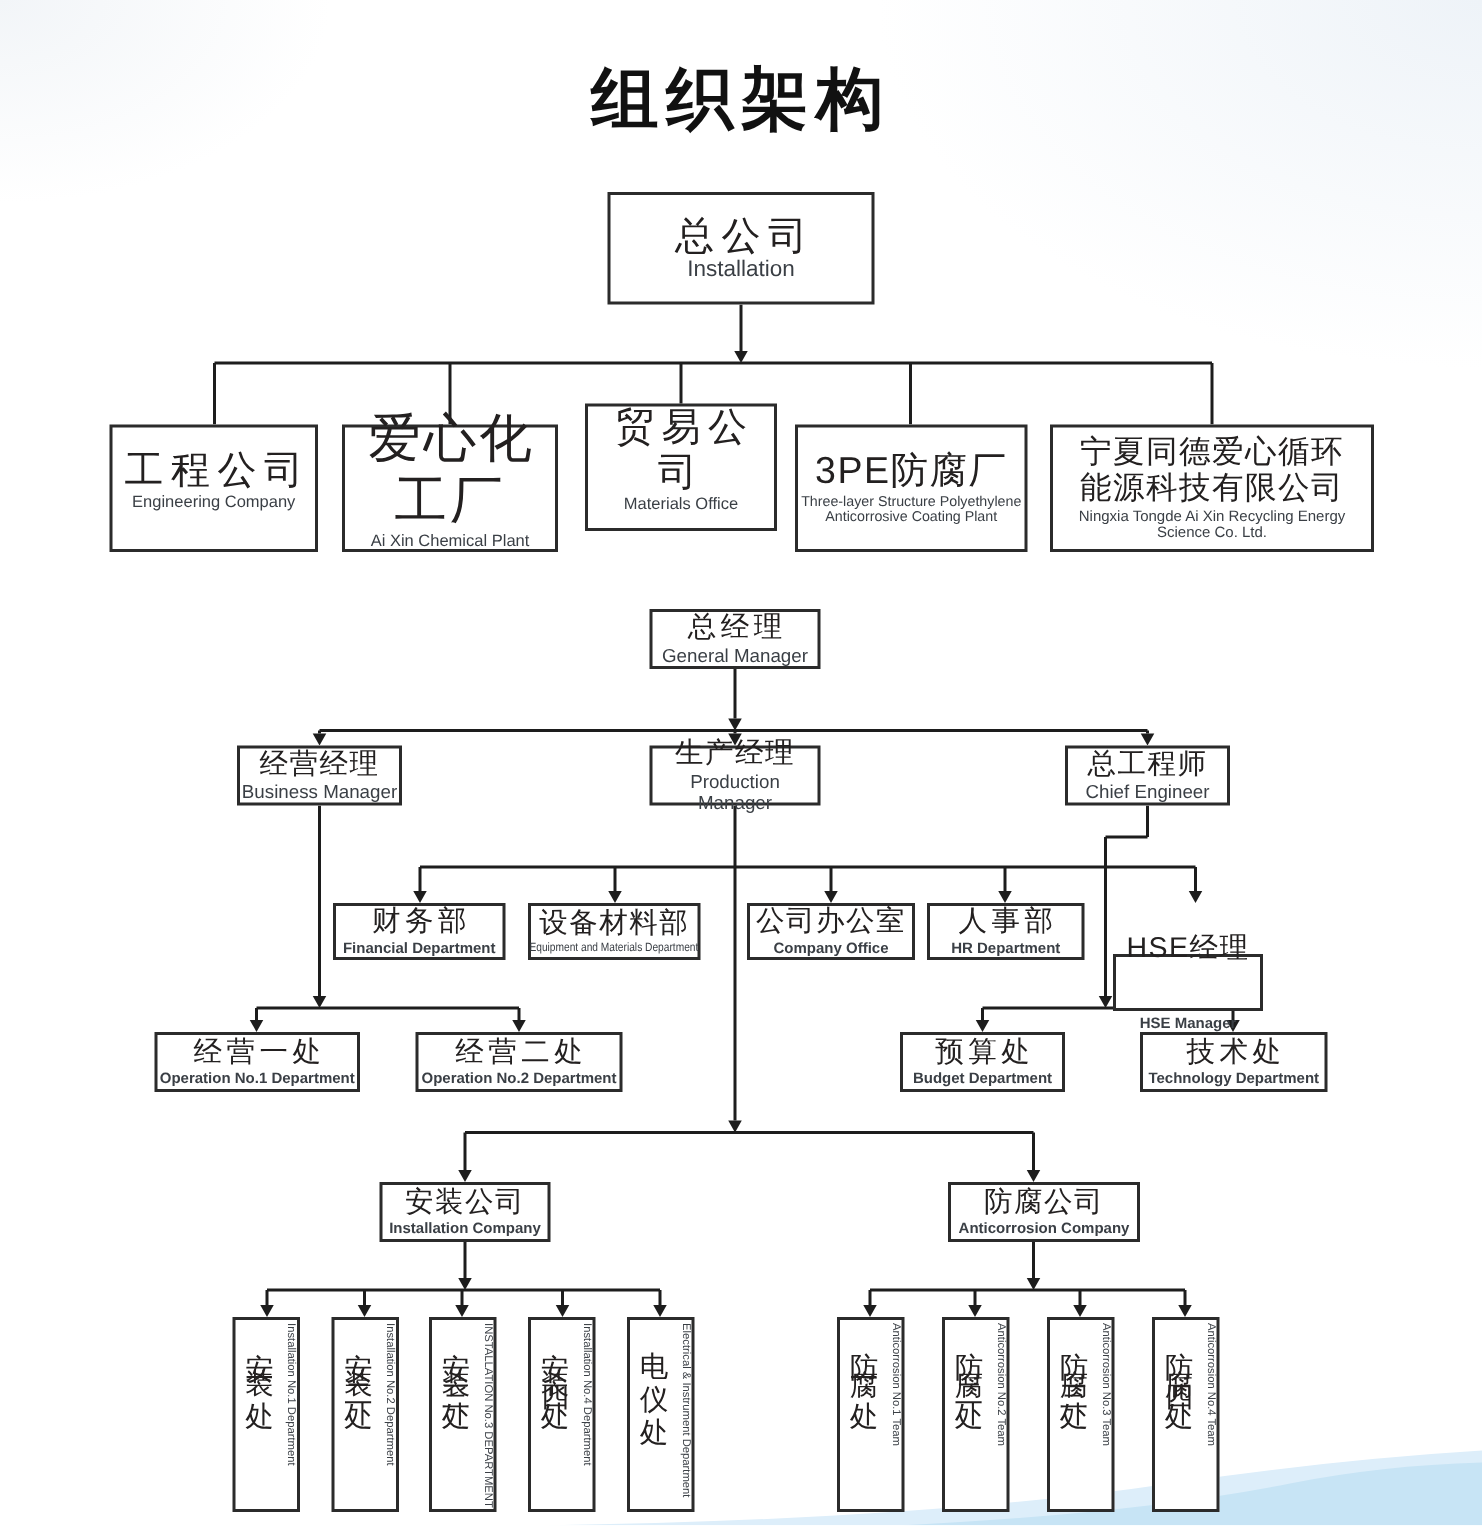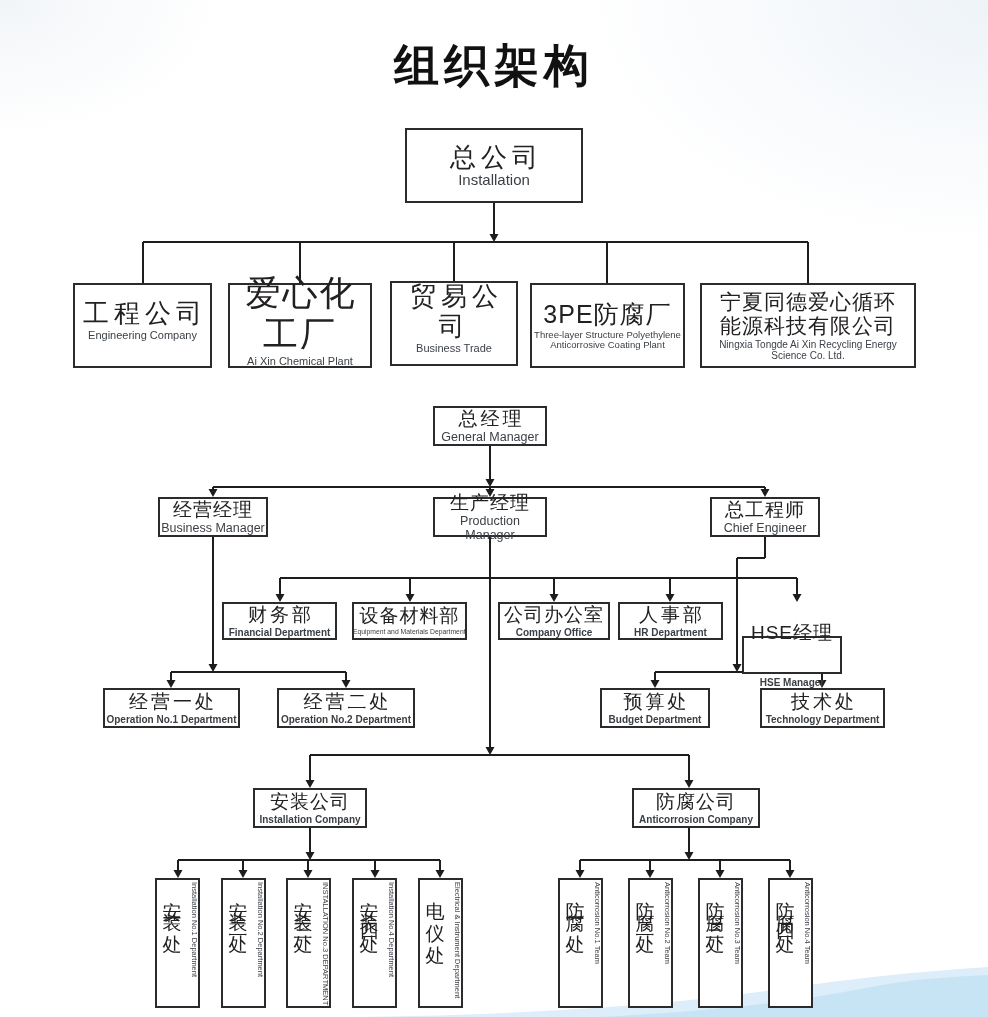--- a/index.html
+++ b/index.html
@@ -136,23 +136,23 @@
   </div>
 
   <div class="box pb" style="left:73px;top:283px;width:139px;height:85px;">
     <div class="zh z26">工程公司</div>
     <div class="en e11">Engineering Company</div>
   </div>
   <div class="box pb" style="left:228px;top:283px;width:144px;height:85px;">
     <div class="zh z26t">爱心化工厂</div>
     <div class="en e11">Ai Xin Chemical Plant</div>
   </div>
-  <div class="box pb" style="left:390px;top:281px;width:128px;height:85px;">
+  <div class="box pb" style="left:390px;top:269px;width:128px;height:85px;">
     <div class="zh z26">贸易公司</div>
-    <div class="en e11">Business Trade</div>
+    <div class="en e11">Materials Office</div>
   </div>
   <div class="box" style="left:530px;top:283px;width:155px;height:85px;">
     <div class="zh z25">3PE防腐厂</div>
     <div class="en e95">Three-layer Structure Polyethylene Anticorrosive Coating Plant</div>
   </div>
   <div class="box" style="left:700px;top:283px;width:216px;height:85px;">
     <div class="zh z21">宁夏同德爱心循环能源科技有限公司</div>
     <div class="en e10b">Ningxia Tongde Ai Xin Recycling Energy Science Co. Ltd.</div>
   </div>
 

